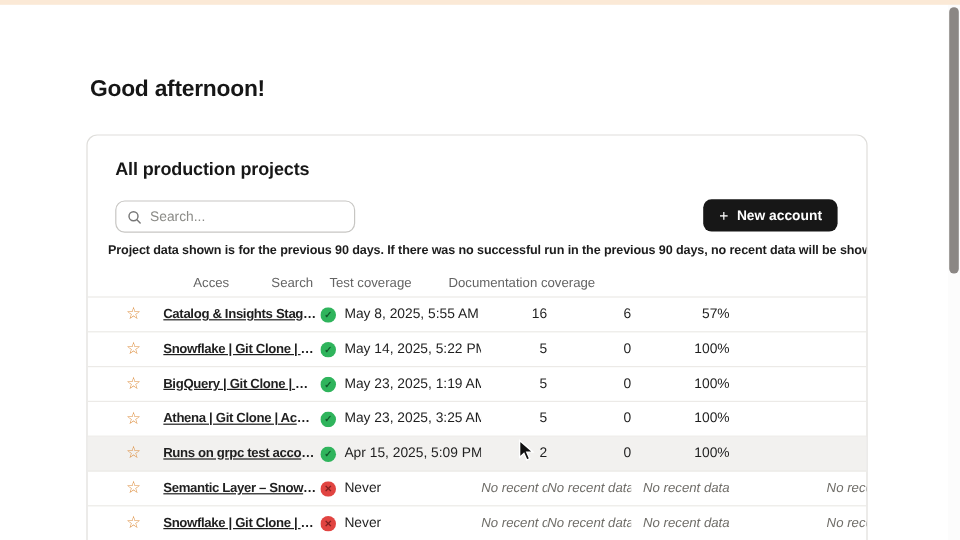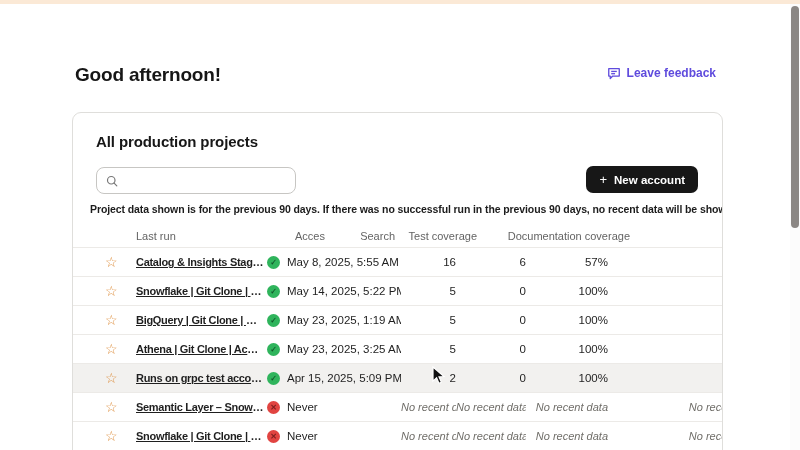--- a/index.html
+++ b/index.html
@@ -85,55 +85,45 @@
 <div id="screen">
 
   <div class="topbar"></div>
 
   <div class="scrollbar-track">
     <div class="scrollbar-thumb"></div>
   </div>
 
   <h1 class="greeting">Good afternoon!</h1>
 
-  <a class="feedback">
-    <span style="display:flex;">
-      <svg width="14" height="14" viewBox="0 0 16 16" fill="none" stroke="#5f4bdd" stroke-width="1.5">
-        <path d="M2 3 h12 v8.5 h-7.5 l-2.8 2.8 v-2.8 H2 z" stroke-linejoin="round"></path>
-        <line x1="4.8" y1="6.2" x2="11.2" y2="6.2"></line>
-        <line x1="4.8" y1="8.8" x2="9.2" y2="8.8"></line>
-      </svg>
-    </span>
-    <span>Leave feedback</span>
-  </a>
 
   <div class="panel">
 
     <h2 class="panel-title">All production projects</h2>
 
     <div class="searchbox">
       <span style="display:flex;">
         <svg width="12" height="12" viewBox="0 0 16 16">
           <circle cx="7" cy="7" r="5" fill="none" stroke="#777" stroke-width="1.6"></circle>
           <line x1="10.8" y1="10.8" x2="14.4" y2="14.4" stroke="#777" stroke-width="1.6" stroke-linecap="round"></line>
         </svg>
       </span>
+      <input type="text" placeholder="Search..." style="">
     </div>
 
     <button class="new-project-btn">
       <span class="plus">+</span>
       <span>New account</span>
     </button>
 
     <div class="note">Project data shown is for the previous 90 days. If there was no successful run in the previous 90 days, no recent data will be shown.</div>
 
     <div class="ptable">
       <div class="thead">
         <span class="col star"></span>
-        <span class="col lastrun">Last run</span>
         <span class="col num models">Acces</span>
         <span class="col num sources">Search</span>
         <span class="col num test">Test coverage</span>
         <span class="col num doc">Documentation coverage</span>
       </div>
       <div id="tbody">
   <div class="trow status-success">
     <span class="col star">
       <button class="star-btn">☆</button>
     </span>

